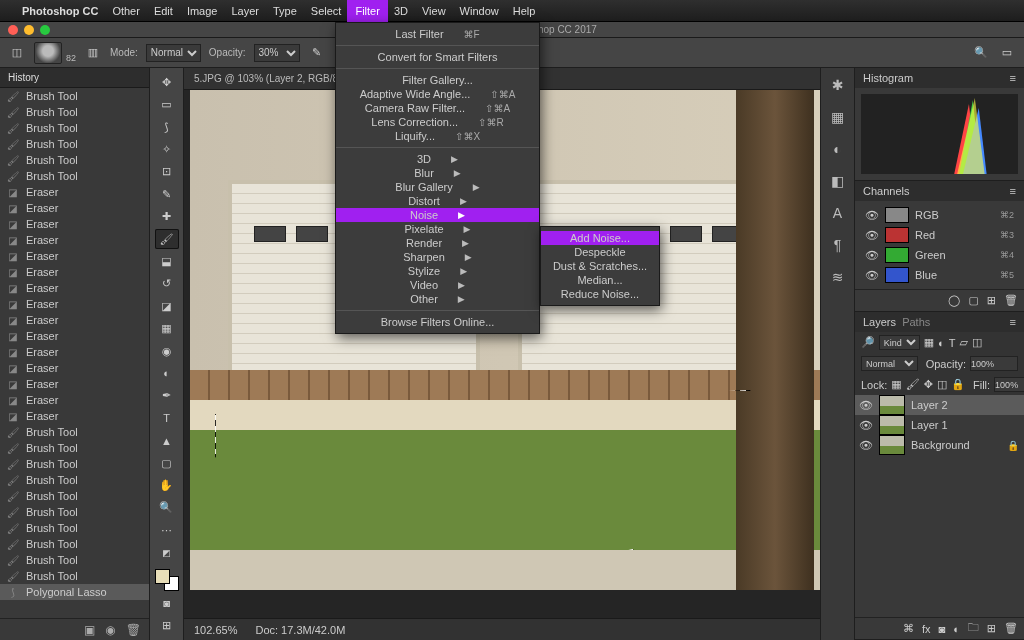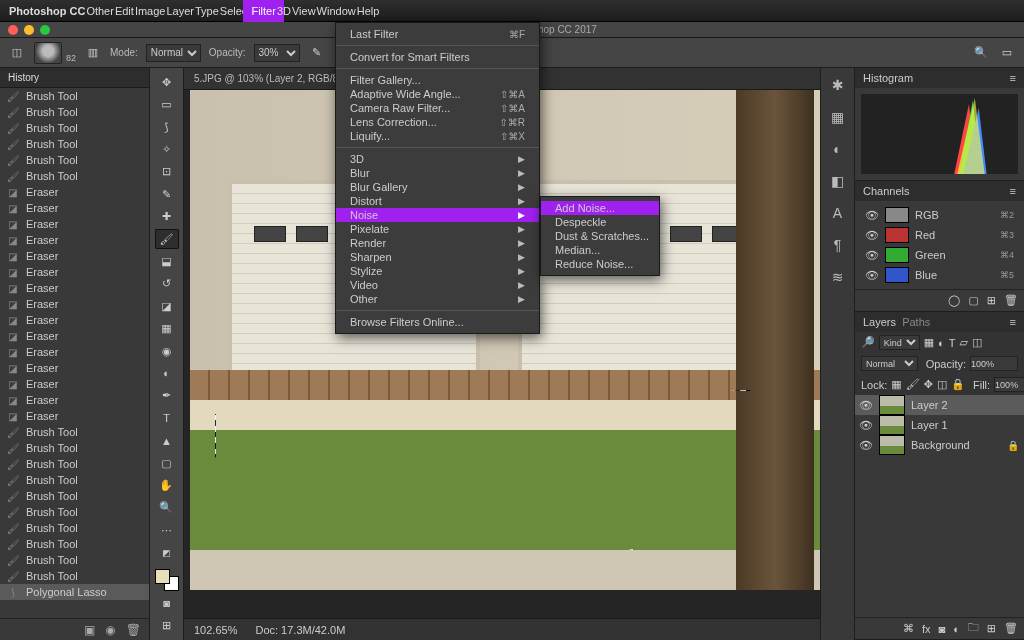--- a/index.html
+++ b/index.html
@@ -1,18 +1,18 @@
 <!DOCTYPE html>
 <html><head>
 <meta charset="utf-8">
 <style>
 *{margin:0;padding:0;box-sizing:border-box;font-family:-apple-system,"Lucida Grande","Helvetica Neue",Arial,sans-serif;font-size:11px;color:#ccc;-webkit-font-smoothing:antialiased;user-select:none}
 body{background:#323232;width:1024px;height:640px;overflow:hidden;position:relative}
 
-.menubar{height:22px;background:linear-gradient(#2f2f2f,#1d1d1d);display:flex;align-items:center;padding:0 8px;gap:1px;border-bottom:1px solid #000}
+.menubar{height:22px;background:linear-gradient(#2f2f2f,#1d1d1d);display:flex;align-items:center;padding:0 8px;gap:14px;border-bottom:1px solid #000}
 .menubar .apple{font-size:13px}
 .menubar .app-name{font-weight:600}
 .menubar span{color:#ddd;cursor:default}
 .menubar span.open{background:#a020f0;color:#fff;padding:17px 8px;margin:-4px -8px}
 
 .window{position:absolute;top:22px;left:0;right:0;bottom:0;background:#323232;display:flex;flex-direction:column}
 .titlebar{height:16px;display:flex;align-items:center;gap:6px;padding:0 8px;background:#454545;border-bottom:1px solid #1a1a1a}
 .tl-btn{width:10px;height:10px;border-radius:50%}
 .titlebar .red{background:#ff5f56}
 .titlebar .yel{background:#ffbd2e}
@@ -76,21 +76,21 @@
 .layers .opts{display:flex;align-items:center;gap:4px;padding:3px 6px;background:#333;font-size:9px;color:#bbb}
 .layers .opts select{background:#3a3a3a;border:1px solid #222;color:#ccc;font-size:9px;height:15px}
 .layers .opts input{width:48px;background:#3a3a3a;border:1px solid #222;color:#ccc;font-size:9px;height:15px}
 .laythumb{width:26px;height:20px;border:1px solid #000;background:linear-gradient(#bba 0 55%,#6a8a3c 55% 100%)}
 .layers .row.sel{background:#5b5b5b}
 .lockicon{color:#aaa;font-size:10px}
 .panel-footer{height:22px;border-top:1px solid #222;display:flex;align-items:center;justify-content:flex-end;gap:8px;padding:0 6px;color:#aaa}
 .panel-footer span{font-size:11px}
 
 .menu{position:absolute;background:#3c3c3c;border:1px solid #1a1a1a;box-shadow:2px 4px 12px rgba(0,0,0,.6);padding:4px 0;z-index:100}
-.menu .mi{display:flex;justify-content:space-between;align-items:center;padding:2px 14px;height:14px;font-size:11px;color:#ddd;white-space:nowrap}
+.menu .mi{display:flex;justify-content:center;align-items:center;padding:2px 14px;height:14px;font-size:11px;color:#ddd;white-space:nowrap}
 .menu .mi.disabled{color:#6a6a6a}
 .menu .mi .arrow{color:#bbb;font-size:9px;margin-left:20px}
 .menu .mi.hl{background:#a020f0;color:#fff}
 .menu .mi.hl .arrow{color:#fff}
 .menu hr{border:none;border-top:1px solid #555;margin:4px 0}
 .menu .sc{color:#aaa;font-size:10px;margin-left:20px}
 .hist-foot{height:22px;border-top:1px solid #222;display:flex;align-items:center;justify-content:flex-end;gap:10px;padding:0 8px}
 .hist-foot span{color:#aaa;font-size:12px}
 </style>
 </head>
@@ -548,21 +548,21 @@
         <span>Other</span>
         <span class="arrow">▶</span>
       </div>
     </div>
   <hr>
   <div class="mi">
       <span>Browse Filters Online...</span>
     </div>
 </div>
 
-<div class="menu" style="left:540px;top:196px;width:120px" id="subnoise">
+<div class="menu" style="left:540px;top:226px;width:120px" id="subnoise">
     <div class="mi hl">
       <span>Add Noise...</span>
     </div>
     <div class="mi">
       <span>Despeckle</span>
     </div>
     <div class="mi">
       <span>Dust &amp; Scratches...</span>
     </div>
     <div class="mi">

